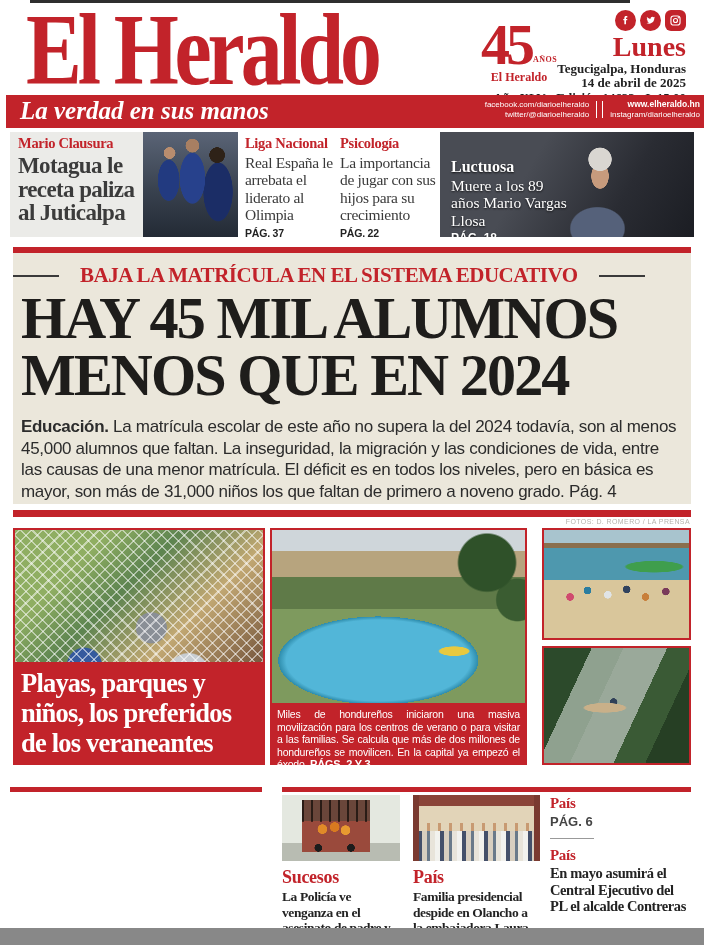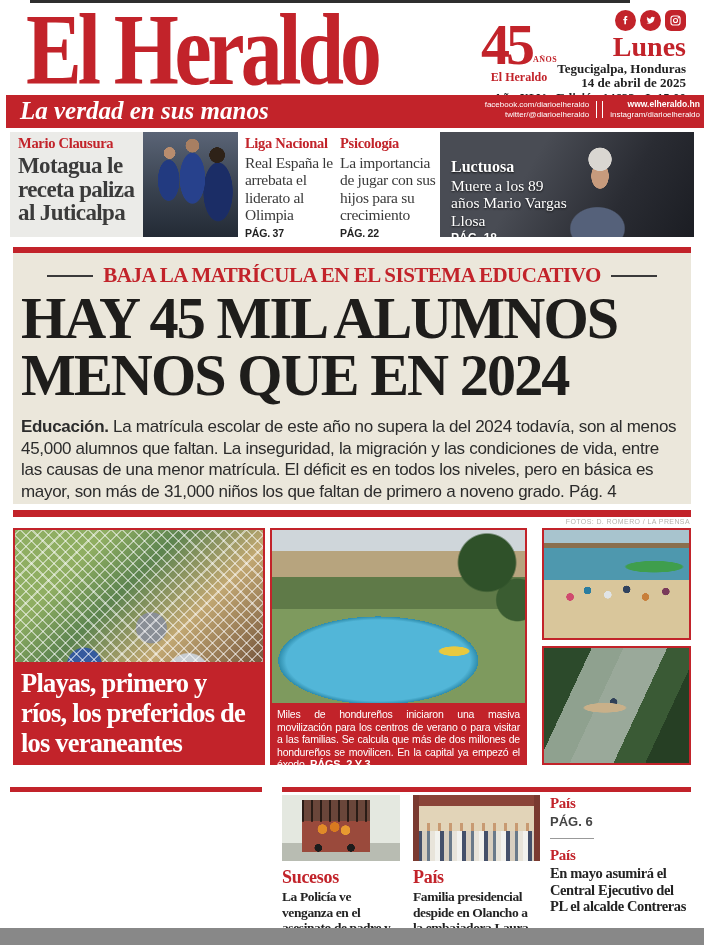--- a/index.html
+++ b/index.html
@@ -67,21 +67,21 @@
       radial-gradient(ellipse 9px 13px at 63% 42%, #c79b7d 0 95%, transparent 100%),
       radial-gradient(ellipse 28px 22px at 62% 92%, #55617a 0 95%, transparent 100%),
       linear-gradient(120deg,#494c54 0 35%,#2a2c33 70%,#1b1d23 100%);}
   .obit-overlay{position:absolute;left:11px;top:26px;width:116px;color:#fff;text-shadow:0 1px 2px rgba(0,0,0,.8);}
   .obit-overlay .okicker{font-weight:bold;font-size:16px;}
   .obit-overlay .ohead{font-size:15.5px;line-height:1.12;margin-top:1px;}
   .obit-overlay .opg{font-family:"Liberation Sans",sans-serif;font-weight:bold;font-size:12px;margin-top:2px;}
   
   .rule1{position:absolute;left:13px;top:247px;width:678px;height:6px;background:var(--red);}
   .lead{position:absolute;left:13px;top:253px;width:678px;height:251px;background:var(--cream);}
-  .lead-kicker-row{display:flex;align-items:center;justify-content:center;gap:10px;margin-top:10px;}
+  .lead-kicker-row{display:flex;align-items:center;justify-content:flex-start;gap:21px;margin-top:10px;}
   .dash{width:46px;height:2px;background:#3a3a3a;}
   .lead-kicker{color:var(--red);font-weight:bold;font-size:21px;letter-spacing:-.5px;}
   .hl{margin-left:8px;font-size:60px;font-weight:bold;color:#1e1d1b;line-height:.95;letter-spacing:-2px;
       transform:scaleX(.97);transform-origin:left;white-space:nowrap;}
   .hl.first{margin-top:2px;}
   .summary{margin:12px 12px 0 8px;font-family:"Liberation Sans",sans-serif;font-size:17px;color:#2c2c2c;
       line-height:1.27;letter-spacing:-.3px;}
   
   .rule2{position:absolute;left:13px;top:510px;width:678px;height:7px;background:var(--red);}
   .credit{position:absolute;right:14px;top:518px;font-family:"Liberation Sans",sans-serif;font-size:7px;
@@ -272,21 +272,21 @@
       <span class="dash"></span>
     </div>
     <div class="hl first">HAY 45 MIL ALUMNOS</div>
     <div class="hl">MENOS QUE EN 2024</div>
     <div class="summary"><b>Educación.</b><span> La matrícula escolar de este año no supera la del 2024 todavía, son al menos 45,000 alumnos que faltan. La inseguridad, la migración y las condiciones de vida, entre las causas de una menor matrícula. El déficit es en todos los niveles, pero en básica es mayor, son más de 31,000 niños los que faltan de primero a noveno grado. Pág. 4</span></div>
   </div>
 
   <div class="rule2"></div>
   <div class="credit">FOTOS: D. ROMERO / LA PRENSA</div>
   <div class="ph ph-net ph-frame"></div>
-  <div class="summer-box">Playas, primero y ríos, los preferidos de los veraneantes</div>
+  <div class="summer-box">Playas, parques y niños, los preferidos de los veraneantes</div>
   <div class="ph ph-pool ph-frame"></div>
   <div class="pool-caption"><span>Miles de hondureños iniciaron una masiva movilización para los centros de verano o para visitar a las familias. Se calcula que más de dos millones de hondureños se movilicen. En la capital ya empezó el éxodo. </span><b>PÁGS. 2 Y 3</b></div>
   <div class="ph ph-beach ph-frame"></div>
   <div class="ph ph-river ph-frame"></div>
 
   <div class="rule3a"></div>
   <div class="rule3b"></div>
 
 
   <div class="bmod mod-sucesos">

